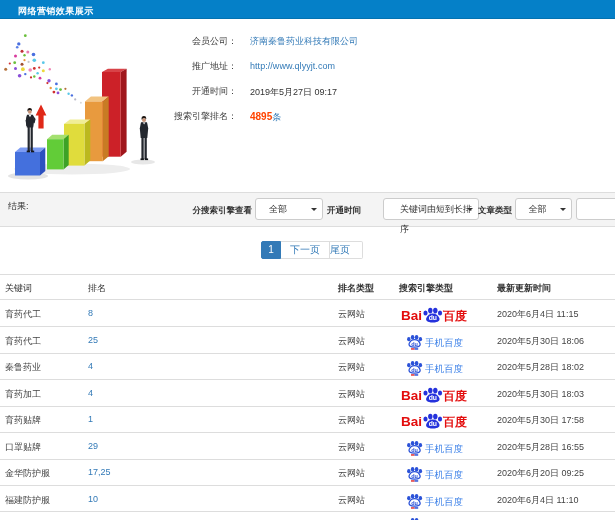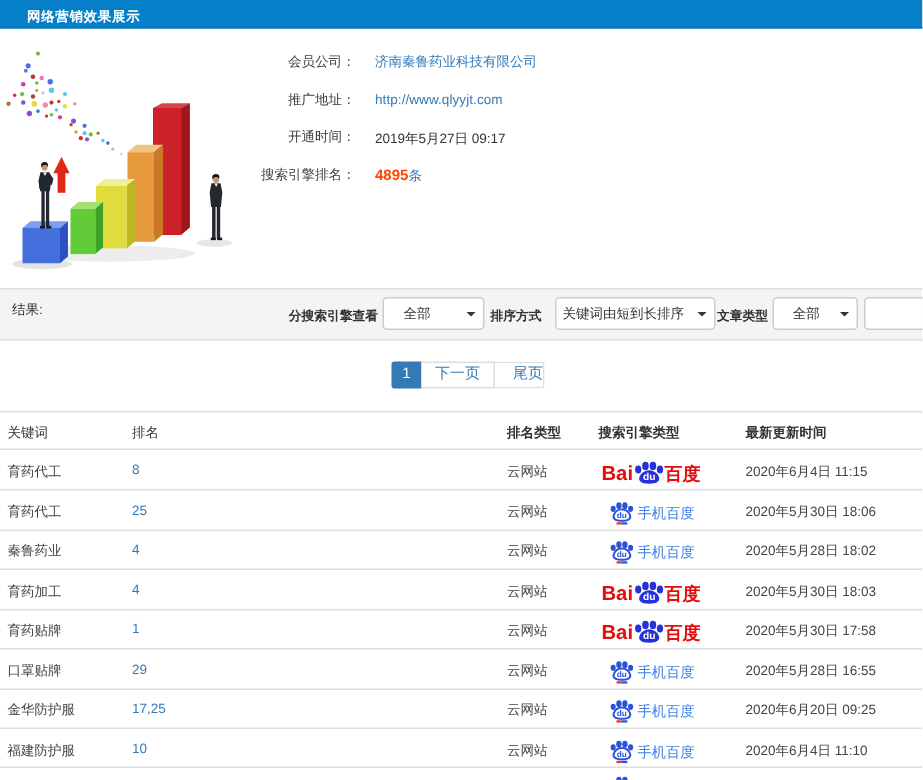--- a/index.html
+++ b/index.html
@@ -129,30 +129,30 @@
 <div class="abs val blue" style="left:250px;top:60.5px;letter-spacing:0.05px">http://www.qlyyjt.com</div>
 <div class="abs lbl" style="left:117px;top:85px">开通时间：</div>
 <div class="abs val" style="left:250px;top:85.5px">2019年5月27日 09:17</div>
 <div class="abs lbl" style="left:117px;top:110px">搜索引擎排名：</div>
 <div class="abs val" style="left:250px;top:110.5px"><span style="color:#ff4400;font-weight:bold;font-size:10px">4895</span><span class="blue">条</span></div>
 
 <div class="abs" style="left:0;top:192px;width:615px;height:35px;background:#f4f4f4;border-top:1px solid #ddd;border-bottom:1px solid #ddd"></div>
 <div class="abs" style="left:8px;top:199.5px;font-weight:normal;font-size:9px;color:#333">结果:</div>
 <div class="flabel" style="left:165px;width:87px">分搜索引擎查看</div>
 <div class="sel" style="left:255px;top:198px;width:68px">全部<span class="ar"></span></div>
-<div class="flabel" style="left:293px;width:68px">排序方式</div>
-<div class="sel" style="left:370px;top:198px;width:107px;padding-left:4px">关键词由短到长排序<span class="ar" style="right:5px"></span></div>
+<div class="flabel" style="left:293px;width:68px">开通时间</div>
+<div class="sel" style="left:383px;top:198px;width:96px;padding-left:16px">关键词由短到长排序<span class="ar" style="right:5px"></span></div>
 <div class="flabel" style="left:444px;width:68px">文章类型</div>
 <div class="sel" style="left:515px;top:198px;width:57px;padding-left:12.5px">全部<span class="ar"></span></div>
 <div class="abs" style="left:576px;top:198px;width:58px;height:22px;background:#fff;border:1px solid #ccc;border-radius:3px;font-size:9px;color:#333;line-height:20px;text-align:right">提交</div>
 
 <div class="abs" style="left:261px;top:241px;height:18px">
   <div style="float:left;width:20px;height:18px;background:#337ab7;border:1px solid #337ab7;border-radius:2px 0 0 2px;color:#fff;font-size:10px;line-height:16px;text-align:center">1</div>
   <div style="float:left;width:49px;height:18px;background:#fff;border:1px solid #ddd;border-left:none;color:#337ab7;font-size:10px;line-height:16px;text-align:center">下一页</div>
-  <div style="float:left;width:33px;height:18px;background:#fff;border:1px solid #ddd;border-left:none;border-radius:0 2px 2px 0;color:#337ab7;font-size:10px;line-height:16px;text-align:right">尾页</div>
+  <div style="float:left;width:33px;height:18px;background:#fff;border:1px solid #ddd;border-left:none;border-radius:0 2px 2px 0;color:#337ab7;font-size:10px;line-height:16px;text-align:left">尾页</div>
 </div>
 
 <div class="hdrline" style="top:274px"></div>
 <div class="hdrline" style="top:299px"></div>
 <div class="hdrline" style="top:326px"></div>
 <div class="hdrline" style="top:352.5px"></div>
 <div class="hdrline" style="top:379px"></div>
 <div class="hdrline" style="top:405.5px"></div>
 <div class="hdrline" style="top:432px"></div>
 <div class="hdrline" style="top:458.5px"></div>

